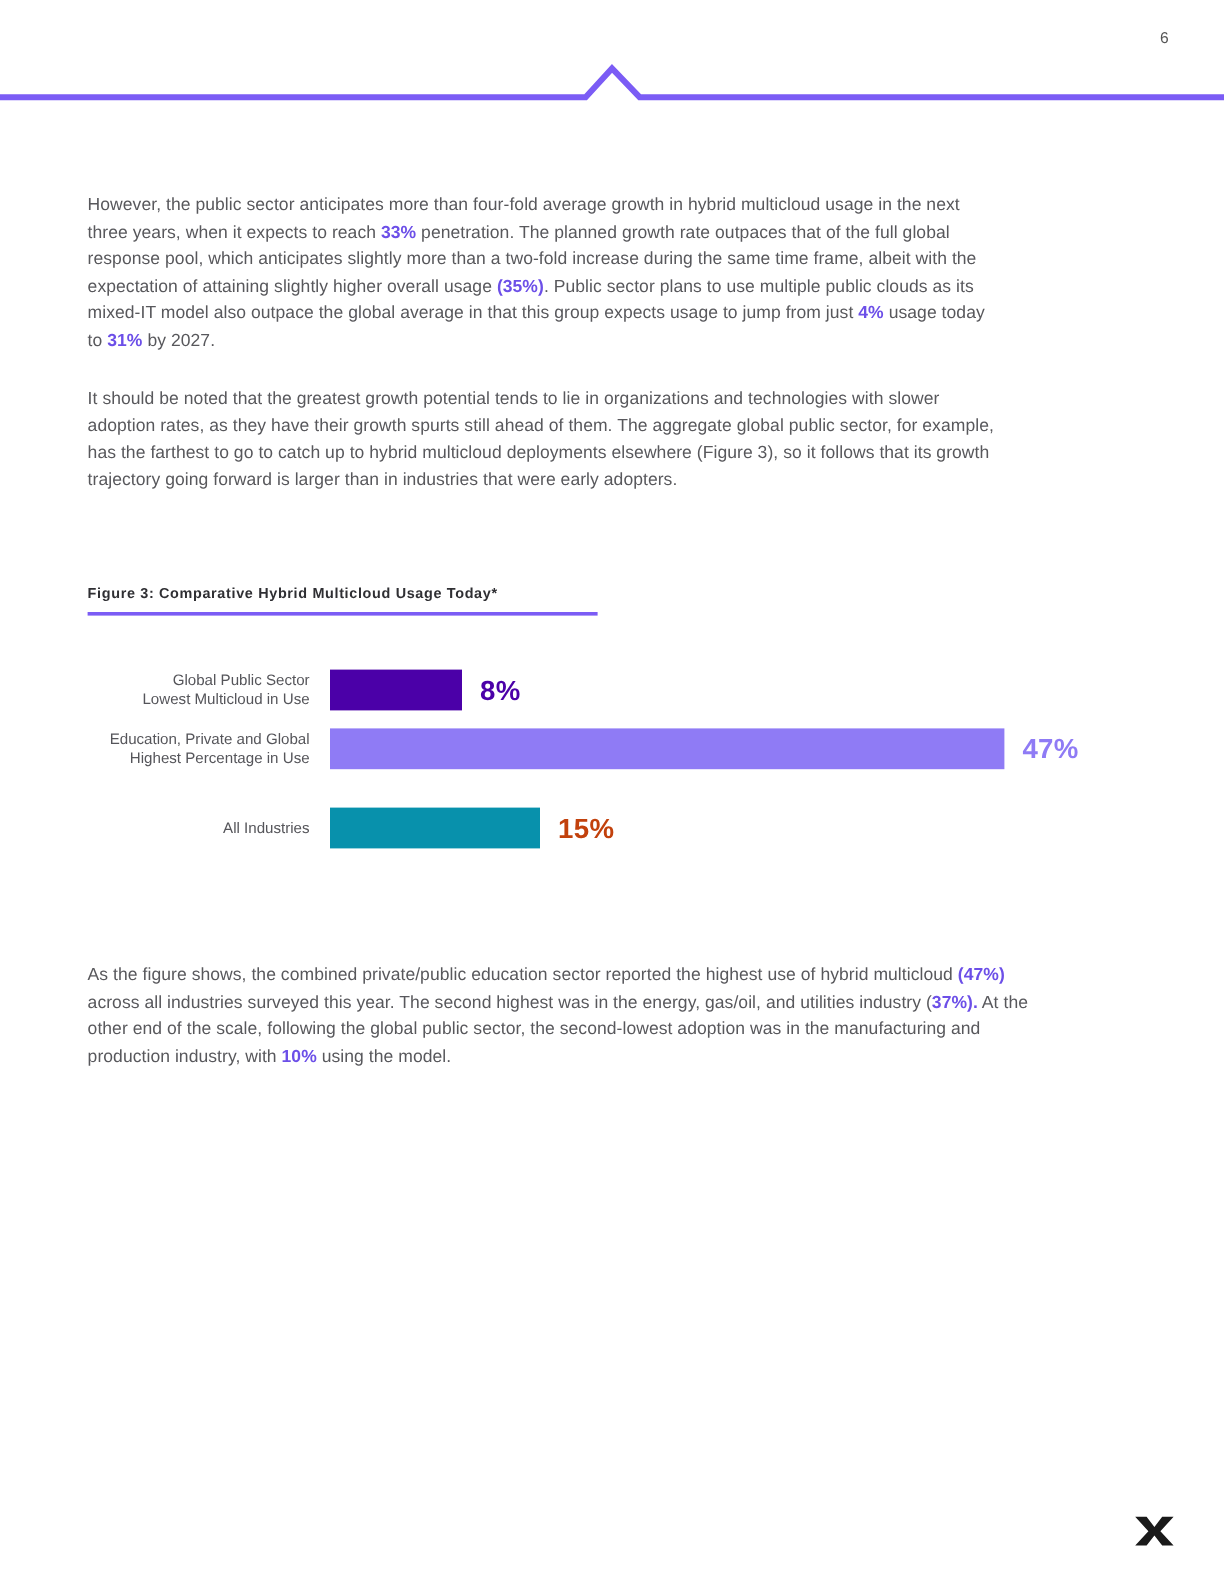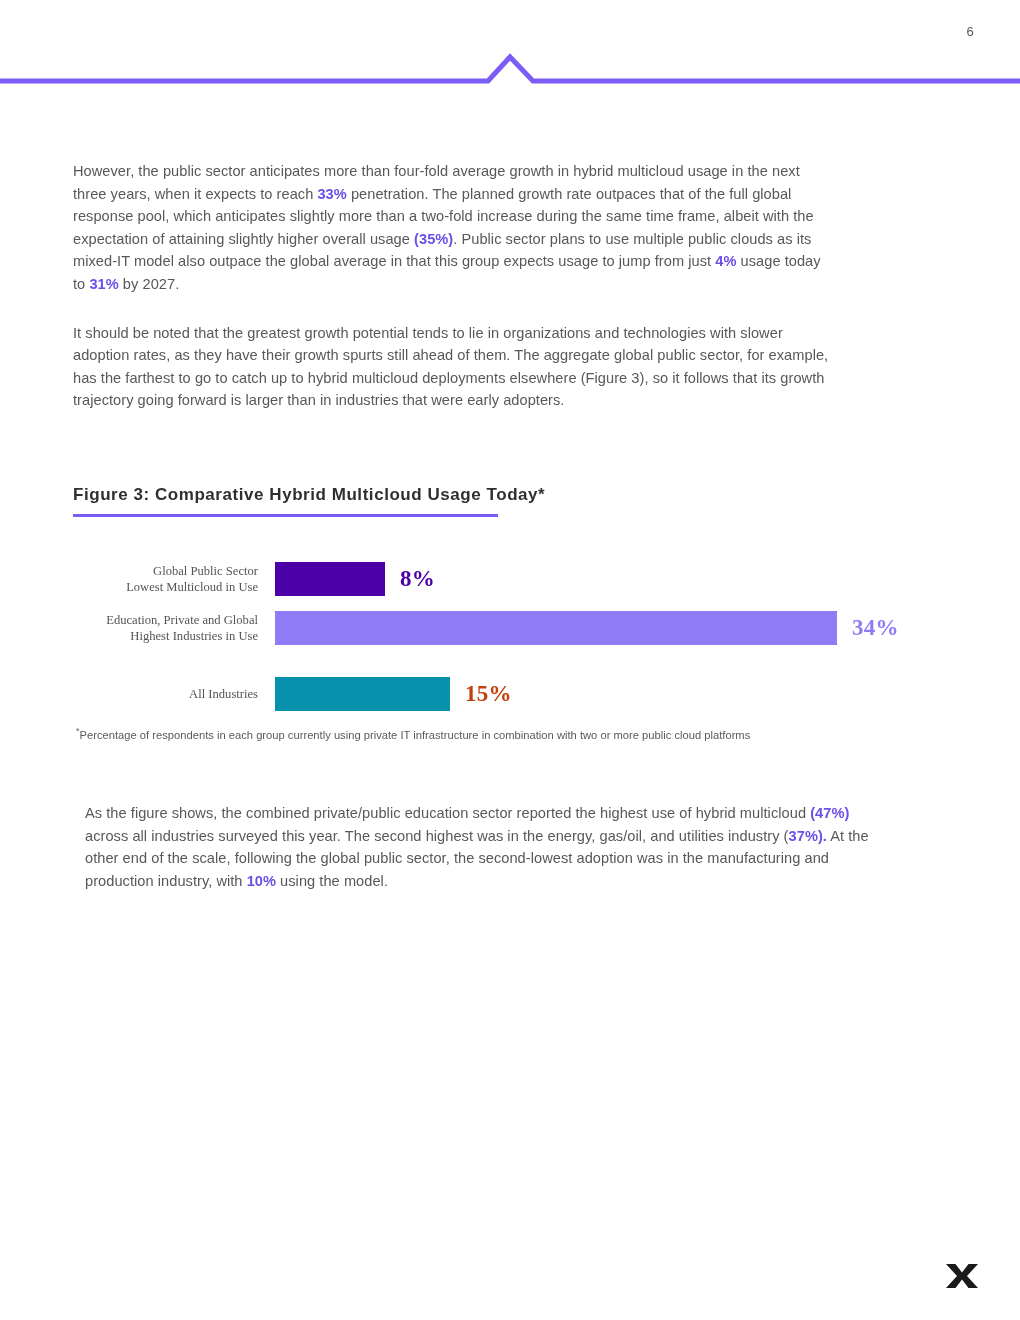--- a/index.html
+++ b/index.html
@@ -54,21 +54,21 @@
   }
 
   
   .figure-block {
     position: absolute;
     top: 485px;
     left: 73px;
     width: 880px;
   }
   .figure-title {
-    font-size: 17px;
+    font-size: 12px;
     font-weight: bold;
     color: #2f2f33;
     letter-spacing: 0.55px;
     padding-bottom: 9px;
     display: inline-block;
   }
   .figure-title-rule {
     width: 425px;
     height: 3px;
     background: #7b5cf5;
@@ -80,21 +80,20 @@
     margin-top: 45px;
     height: 155px;
   }
   .bar-row {
     position: absolute;
     left: 0;
     width: 100%;
     height: 34px;
     display: flex;
     align-items: center;
-    font-family: Liberation Serif, serif;
   }
   .bar-label {
     position: absolute;
     left: 0;
     width: 185px;
     text-align: right;
     font-size: 12.6px;
     line-height: 16.5px;
     color: #55555a;
   }
@@ -131,21 +130,20 @@
     font-size: 9px;
     vertical-align: super;
   }
 
   
   .closing {
     position: absolute;
     top: 802px;
     left: 73px;
     width: 790px;
-    margin-left: 12px;
   }
 
   
   .footer-logo {
     position: absolute;
     right: 36px;
     bottom: 22px;
     width: 44px;
     height: 44px;
   }
@@ -182,41 +180,40 @@
       </div>
       <div class="bar-track">
         <span class="bar" style="width:110px;background:#4b00a8;"></span>
         <span class="bar-value" style="color:#4b00a8;">8%</span>
       </div>
     </div>
 
     <div class="bar-row" style="top:49px;">
       <div class="bar-label">
         <span>Education, Private and Global</span><br>
-        <span>Highest Industries in Use</span>
+        <span>Highest Percentage in Use</span>
       </div>
       <div class="bar-track">
         <span class="bar" style="width:562px;background:#8f7bf5;"></span>
-        <span class="bar-value" style="color:#8f7bf5;">34%</span>
+        <span class="bar-value" style="color:#8f7bf5;">47%</span>
       </div>
     </div>
 
     <div class="bar-row" style="top:115px;">
       <div class="bar-label">
         <span>All Industries</span>
       </div>
       <div class="bar-track">
         <span class="bar" style="width:175px;background:#0891ac;"></span>
         <span class="bar-value" style="color:#c2410c;">15%</span>
       </div>
     </div>
 
   </div>
 
-  <div class="footnote"><sup>*</sup><span>Percentage of respondents in each group currently using private IT infrastructure in combination with two or more public cloud platforms</span></div>
 
 </div>
 
 <div class="closing">
   <p class="body-text"><span>As the figure shows, the combined private/public education sector reported the highest use of hybrid multicloud </span><span class="hl">(47%)</span><span> across all industries surveyed this year. The second highest was in the energy, gas/oil, and utilities industry (</span><span class="hl">37%).</span><span> At the other end of the scale, following the global public sector, the second-lowest adoption was in the manufacturing and production industry, with </span><span class="hl">10%</span><span> using the model.</span></p>
 </div>
 
 <svg class="footer-logo" viewBox="0 0 44 44" xmlns="http://www.w3.org/2000/svg">
   <path d="M6 10 L15.5 10 L22 18.5 L28.5 10 L38 10 L27 22 L38 34 L28.5 34 L22 25.5 L15.5 34 L6 34 L17 22 Z" fill="#1a1a1a"></path>
 </svg>

